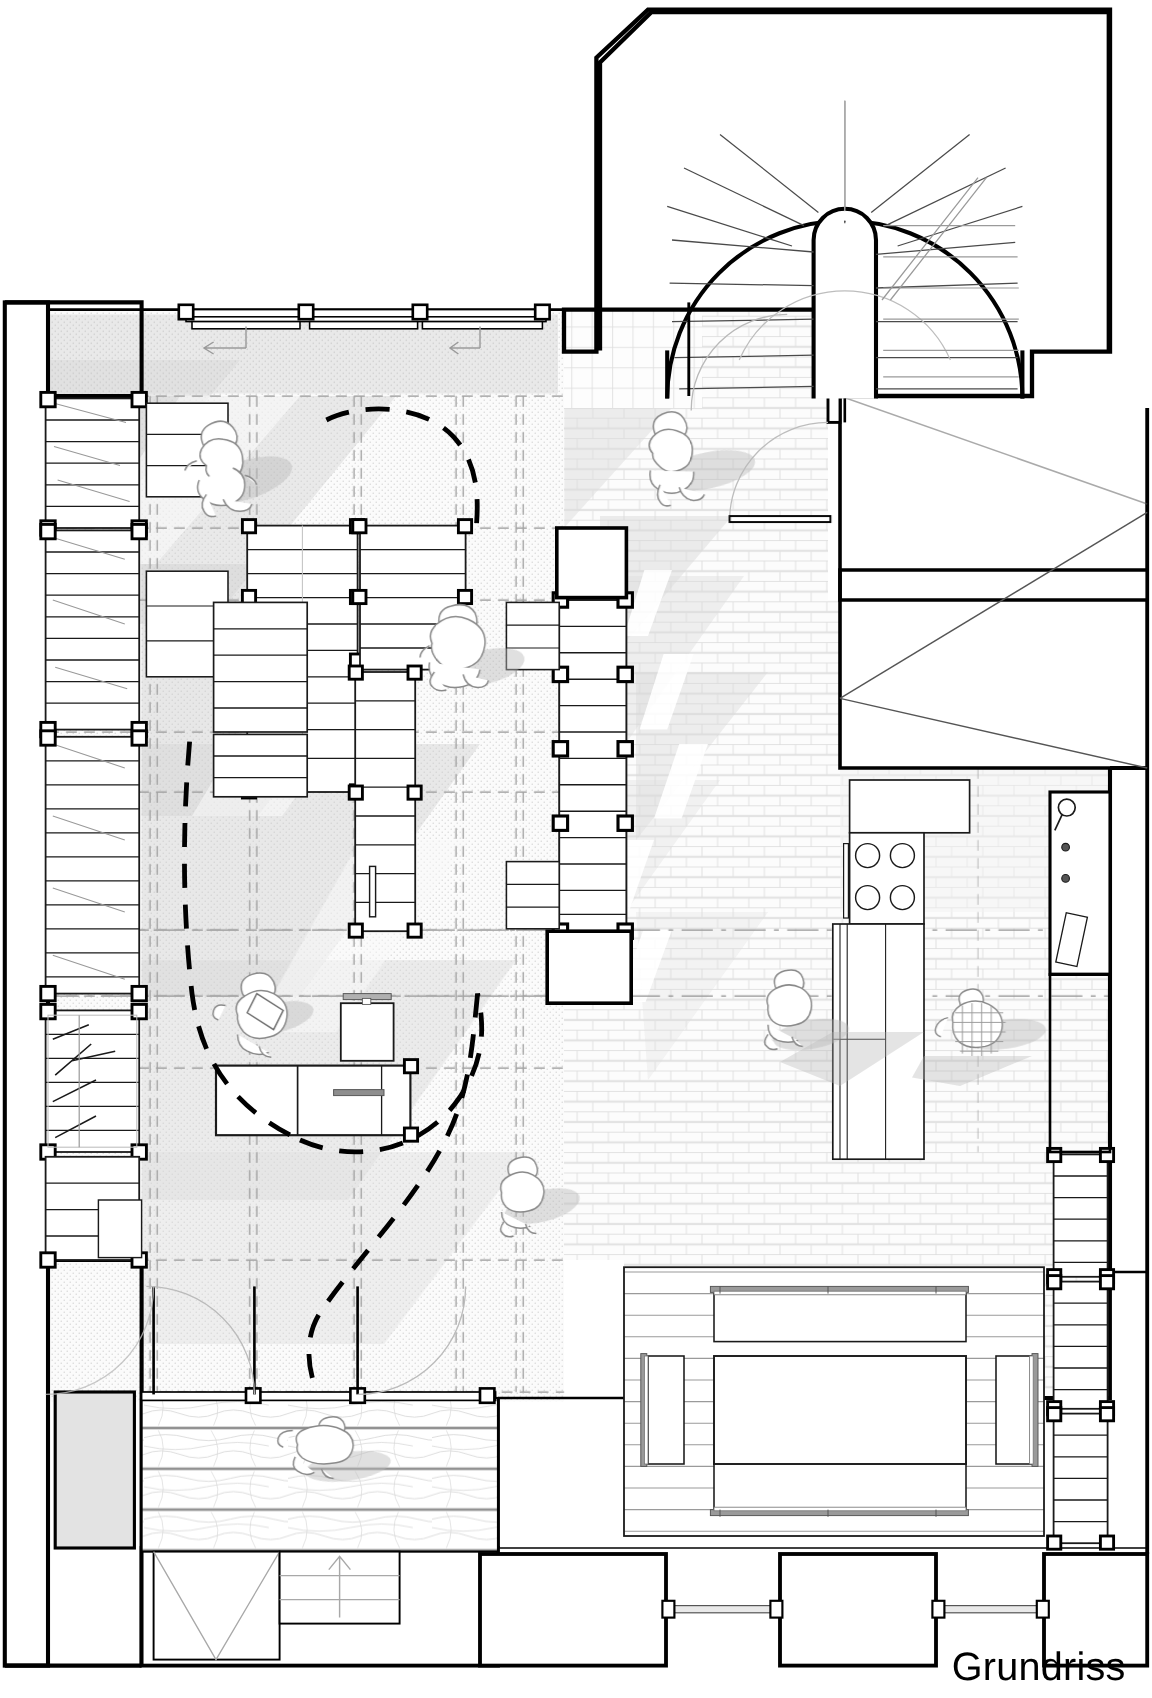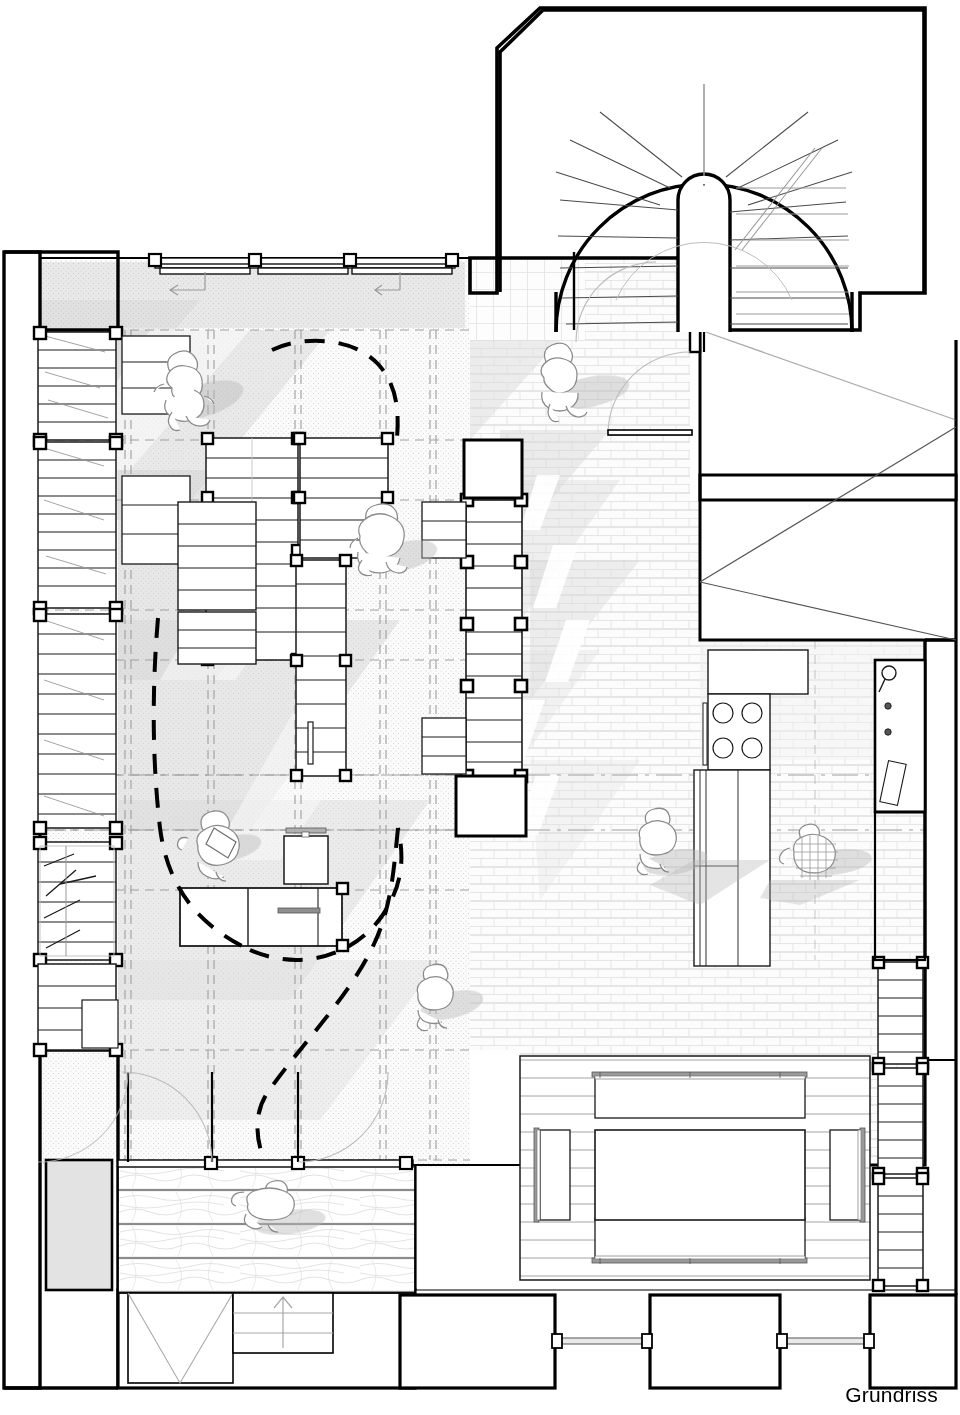--- a/index.html
+++ b/index.html
@@ -24,21 +24,21 @@
     top: 0;
     width: 960px;
     height: 1415px;
     display: block;
   }
   #caption {
     position: absolute;
     right: 22px;
     bottom: 10px;
     font-family: "Liberation Sans", sans-serif;
-    font-size: 21px;
+    font-size: 33px;
     font-weight: 300;
     letter-spacing: 0.2px;
     color: #000000;
     line-height: 1;
   }
 </style>
 </head>
 <body>
 
 <div id="sheet">

